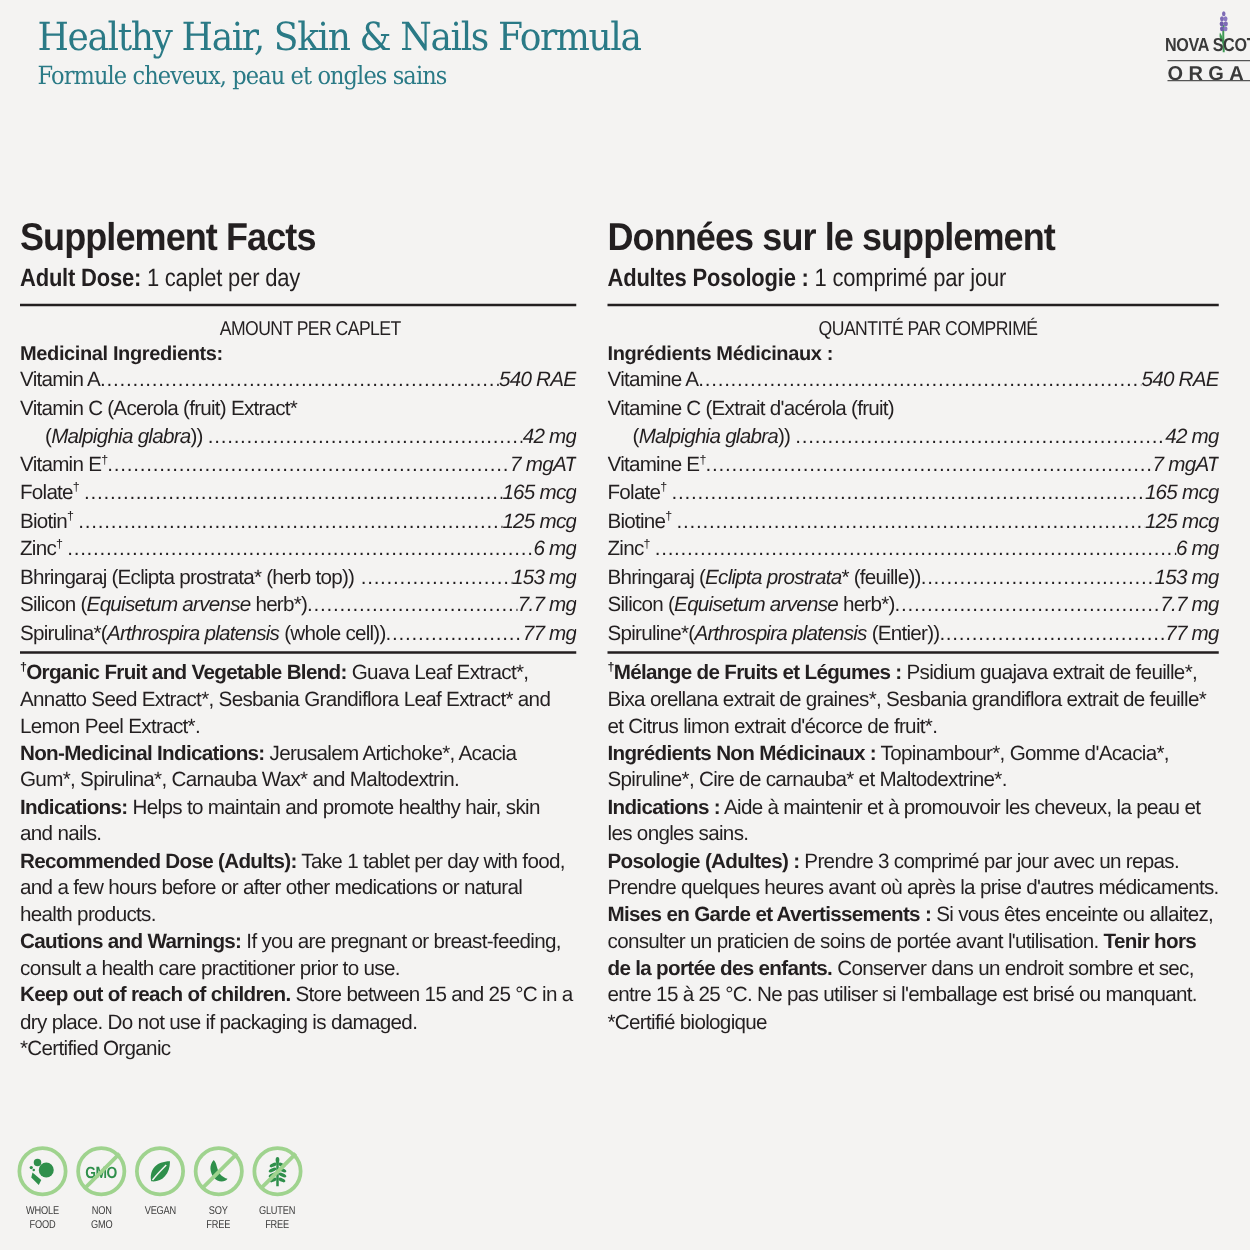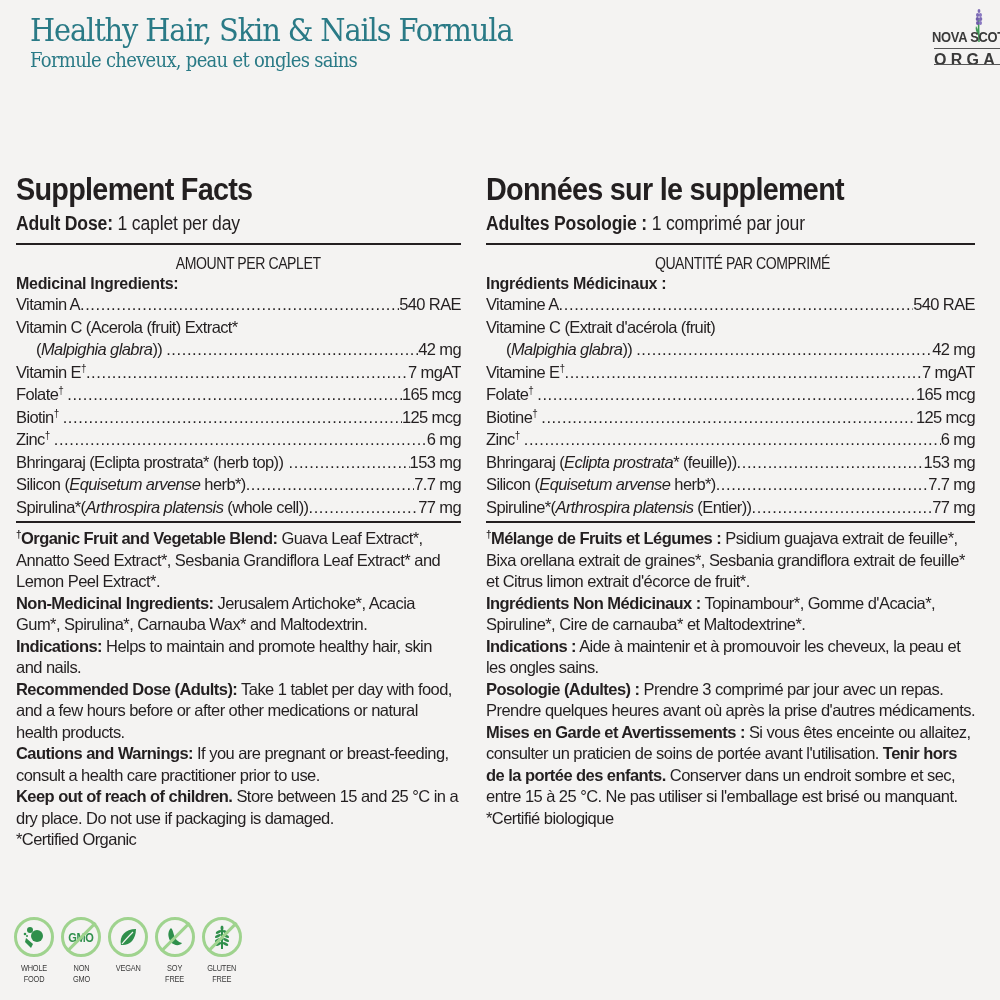--- a/index.html
+++ b/index.html
@@ -26,21 +26,21 @@
   .dose b { font-weight: bold; }
   .rule { height: 2px; background: #231f20; margin-top: 7px; }
   .amount-head { text-align: center; font-size: 16px; line-height: 22px; margin-top: 8px; white-space: nowrap; letter-spacing: -0.5px; }
   .amount-head span { display: inline-block; transform: scaleX(0.88); transform-origin: right; }
   .med-head { font-size: 16px; font-weight: bold; line-height: 18px; letter-spacing: -0.3px; }
 
   .row { display: flex; align-items: flex-end; font-size: 16.5px; line-height: 22.5px; letter-spacing: -0.6px; white-space: nowrap; overflow: hidden; }
   .row .name { flex: 0 0 auto; }
   .row .dots { flex: 1 1 auto; overflow: hidden; white-space: nowrap; color: #231f20; letter-spacing: 0.6px; }
   .row .dots::after { content: "........................................................................................................................................"; }
-  .row .val { flex: 0 0 auto; }
+  .row .val { flex: 0 0 auto; font-style: italic; }
   .row.indent .name { padding-left: 20px; }
   .row.nodots .dots::after { content: ""; }
   .row sup { font-size: 10px; vertical-align: 6px; line-height: 0; }
   .rule-bottom { height: 2px; background: #231f20; margin-top: 3px; }
 
   .para { font-size: 16.5px; line-height: 21.5px; letter-spacing: -0.55px; }
   .para b { font-weight: bold; }
   .para sup { font-size: 10px; vertical-align: 6px; line-height: 0; }
   .col-en .para:first-of-type { margin-top: 4px; }
   .first-para { margin-top: 5px; }
@@ -131,21 +131,21 @@
       <span class="val">7.7 mg</span>
     </div>
   <div class="row">
       <span class="name">Spirulina*(<i>Arthrospira platensis</i> (whole cell))</span>
       <span class="dots"></span>
       <span class="val">77 mg</span>
     </div>
   <div class="rule-bottom"></div>
 
   <div class="para first-para"><b><sup>†</sup><span>Organic Fruit and Vegetable Blend:</span></b><span> Guava Leaf Extract*, Annatto Seed Extract*, Sesbania Grandiflora Leaf Extract* and Lemon Peel Extract*.</span></div>
-  <div class="para"><b>Non-Medicinal Ingredients:</b><span> Jerusalem Artichoke*, Acacia Gum*, Spirulina*, Carnauba Wax* and Maltodextrin.</span></div>
+  <div class="para"><b>Non-Medicinal Indications:</b><span> Jerusalem Artichoke*, Acacia Gum*, Spirulina*, Carnauba Wax* and Maltodextrin.</span></div>
   <div class="para"><b>Indications:</b><span> Helps to maintain and promote healthy hair, skin and nails.</span></div>
   <div class="para"><b>Recommended Dose (Adults):</b><span> Take 1 tablet per day with food, and a few hours before or after other medications or natural health products.</span></div>
   <div class="para"><b>Cautions and Warnings:</b><span> If you are pregnant or breast-feeding, consult a health care practitioner prior to use.</span></div>
   <div class="para"><b>Keep out of reach of children.</b><span> Store between 15 and 25 °C in a dry place. Do not use if packaging is damaged.</span></div>
   <div class="para">*Certified Organic</div>
 </div>
 
 <div class="col col-fr">
   <div class="heading">Données sur le supplement</div>
   <div class="dose"><b>Adultes Posologie :</b><span> 1 comprimé par jour</span></div>

